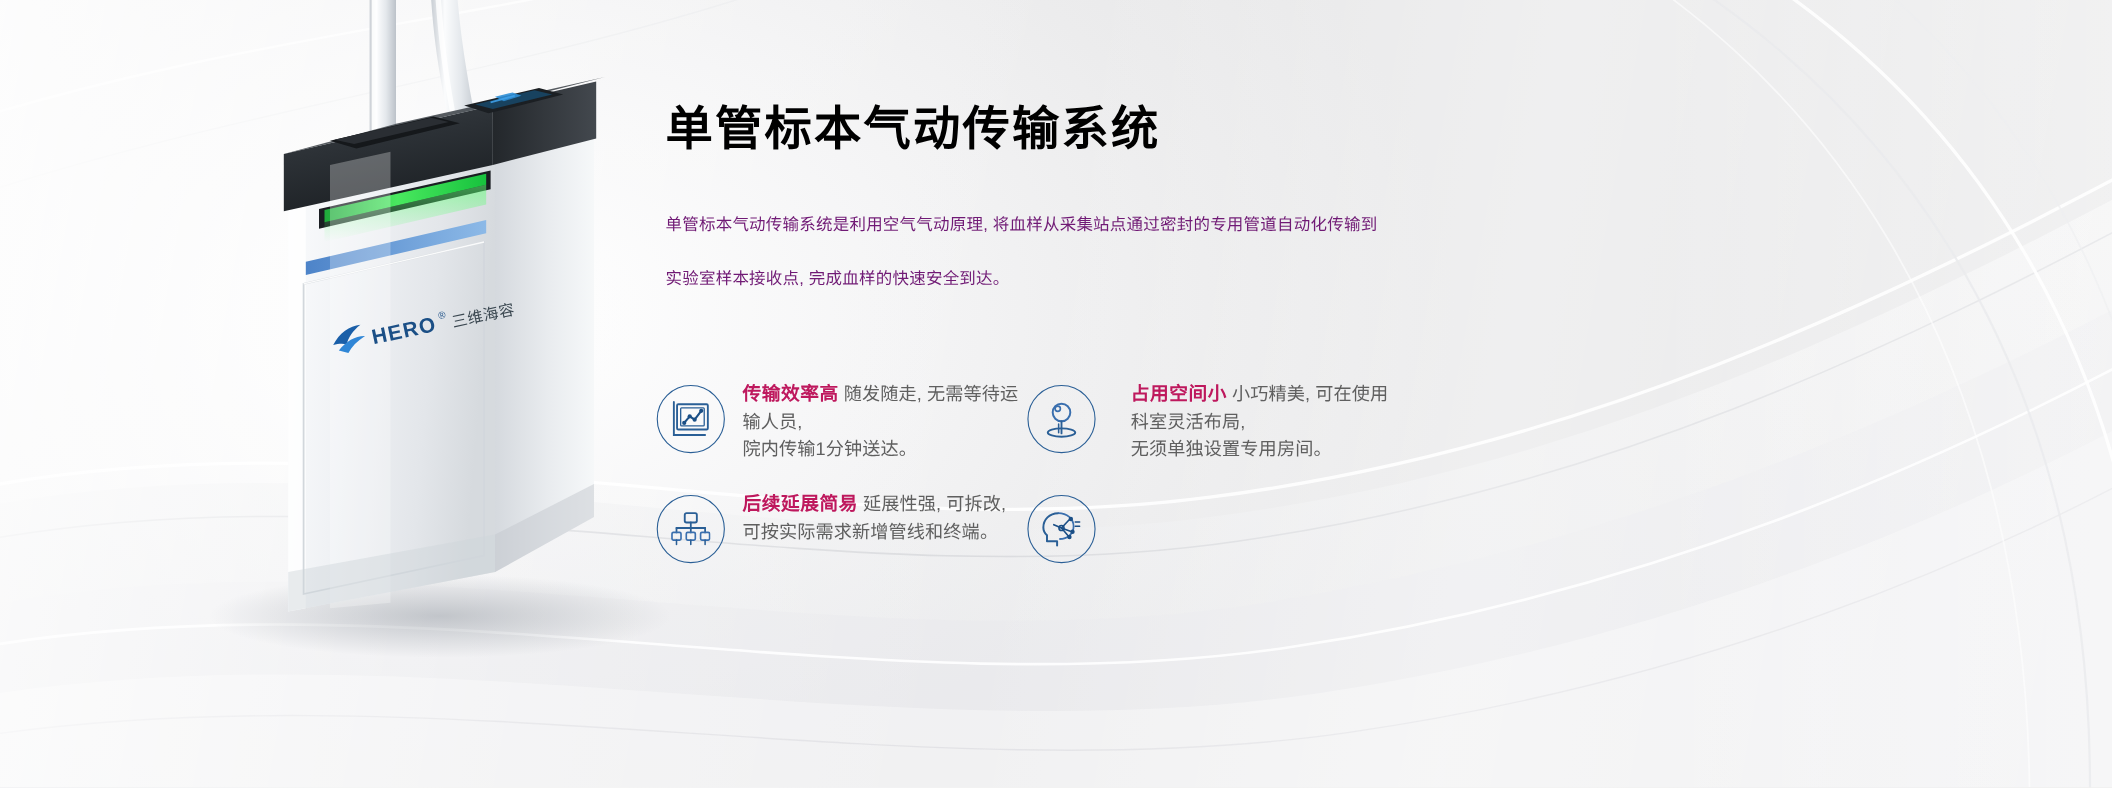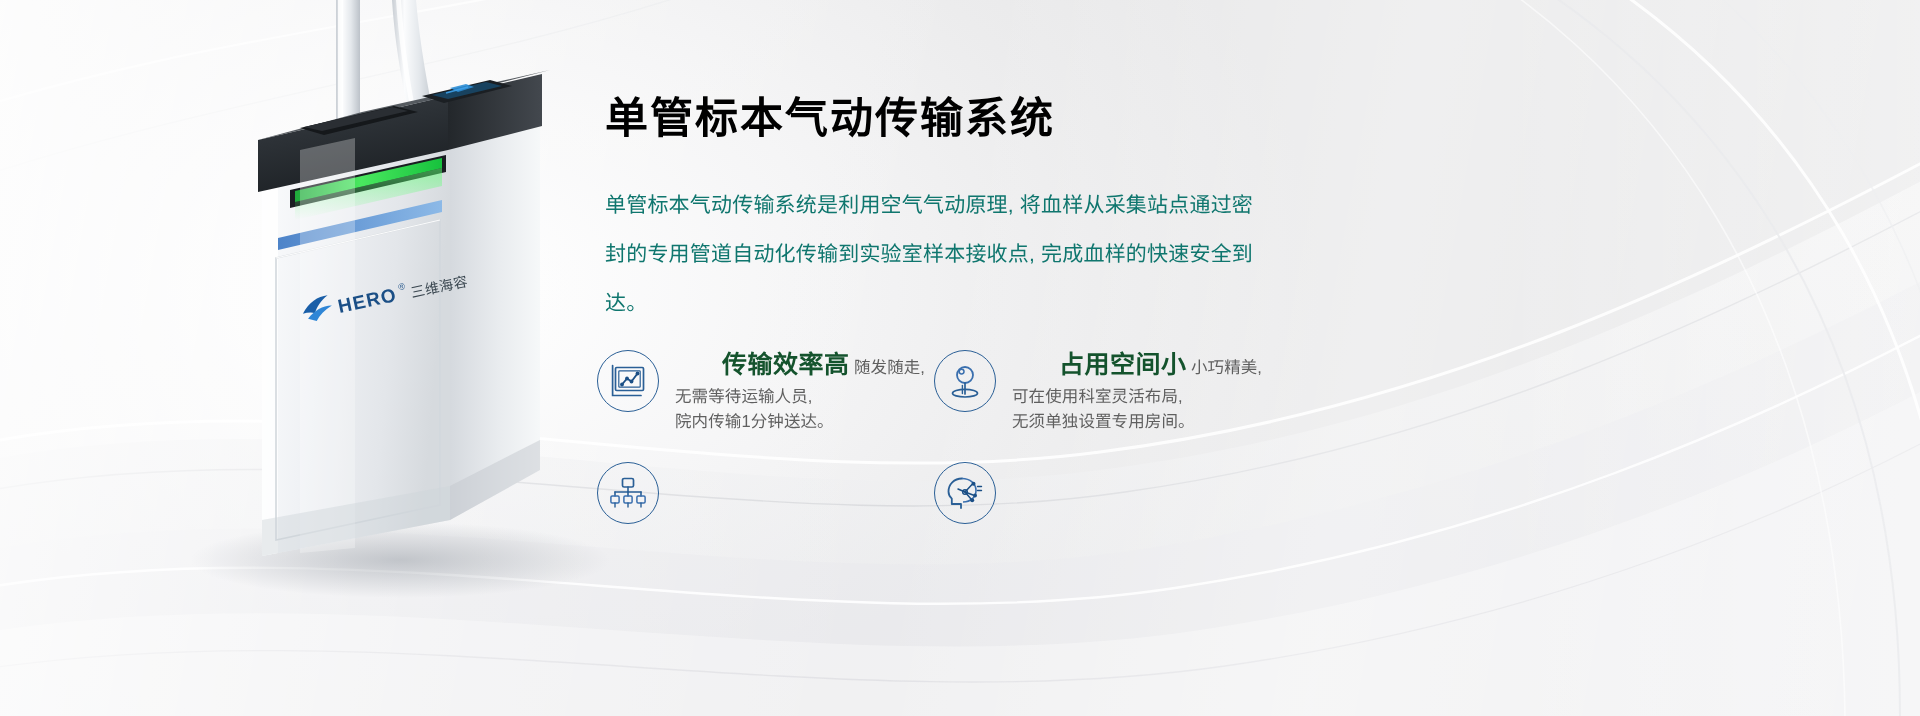--- a/index.html
+++ b/index.html
@@ -50,63 +50,62 @@
     font-size: 43px;
     font-weight: bold;
     color: #000000;
     letter-spacing: 2px;
     line-height: 1.25;
     white-space: nowrap;
   }
 
   .desc {
     margin-top: 34px;
-    font-size: 21px;
-    color: #0f766e;
+    font-size: 15px;
+    color: #701a75;
     line-height: 49px;
     letter-spacing: 0.2px;
     width: 660px;
   }
 
   
   .features {
     position: absolute;
     left: 597px;
     top: 345px;
     width: 700px;
   }
   .feat-row { display: flex; }
   .feat-row.row2 { margin-top: 23px; }
 
   .feature { display: flex; align-items: flex-start; }
   .feature.col1 { width: 337px; }
-  .feature.col2 { width: 340px; }
+  .feature.col2 { width: 340px; gap: 16px; }
 
   .feat-icon {
     width: 62px;
     height: 62px;
     flex: 0 0 62px;
     border: 1.6px solid #2a5f96;
     border-radius: 50%;
     display: flex;
     align-items: center;
     justify-content: center;
     margin-top: 5px;
   }
   .feat-icon svg { display: block; }
 
   .feat-text { margin-left: 16px; padding-top: 1px; }
   .feat-title {
-    font-size: 25px;
+    font-size: 17px;
     font-weight: bold;
-    color: #14532d;
+    color: #be185d;
     line-height: 1.5;
     letter-spacing: 0.5px;
     white-space: nowrap;
-    margin-left: 47px;
   }
   .feat-desc {
     font-size: 16.5px;
     color: #5f5f5f;
     line-height: 25px;
     letter-spacing: 0.1px;
     white-space: pre-line;
     margin-top: 2px;
   }
 </style>
@@ -318,20 +317,25 @@
             <rect x="12.5" y="1.5" width="11" height="8.5" rx="1.6" stroke="#2a5f96" stroke-width="1.7"></rect>
             <path d="M 18,10 L 18,15" stroke="#2a5f96" stroke-width="1.6" stroke-linecap="round"></path>
             <path d="M 5,15 L 31,15" stroke="#2a5f96" stroke-width="1.6" stroke-linecap="round"></path>
             <path d="M 5,15 L 5,19 M 18,15 L 18,19 M 31,15 L 31,19" stroke="#2a5f96" stroke-width="1.6" stroke-linecap="round"></path>
             <rect x="0.9" y="19" width="8.2" height="7" rx="1.2" stroke="#3a6fae" stroke-width="1.5"></rect>
             <rect x="13.9" y="19" width="8.2" height="7" rx="1.2" stroke="#3a6fae" stroke-width="1.5"></rect>
             <rect x="26.9" y="19" width="8.2" height="7" rx="1.2" stroke="#3a6fae" stroke-width="1.5"></rect>
             <path d="M 5,26 L 5,30 M 18,26 L 18,30 M 31,26 L 31,30" stroke="#2a5f96" stroke-width="1.4" stroke-linecap="round"></path>
           </svg>
         </span>
+        <span class="feat-text">
+          <span class="feat-title">后续延展简易</span>
+          <span class="feat-desc">延展性强, 可拆改,
+可按实际需求新增管线和终端。</span>
+        </span>
       </div>
 
       <div class="feature col2">
         <span class="feat-icon">
           <svg width="38" height="34" viewBox="0 0 38 34" fill="none">
             <path d="M 16,2.5 C 8,2.5 2.5,8.5 2.5,15.5 C 2.5,19 4,21 5.8,22.6 L 5.8,28 L 15,28 L 15,32" stroke="#2a5f96" stroke-width="1.8" stroke-linejoin="round" stroke-linecap="round"></path>
             <path d="M 16,2.5 C 24,2.5 30,7.5 30,14.5 C 30,21 25,26 17,26" stroke="#3a6fae" stroke-width="1.6" fill="none"></path>
             <path d="M 12,13 L 19,16 L 26,8.5" stroke="#1b4f86" stroke-width="1.5" stroke-linecap="round" stroke-linejoin="round" fill="none"></path>
             <path d="M 19,16 L 27,19" stroke="#1b4f86" stroke-width="1.5" stroke-linecap="round"></path>
             <path d="M 19,16 L 25,23" stroke="#1b4f86" stroke-width="1.5" stroke-linecap="round"></path>

